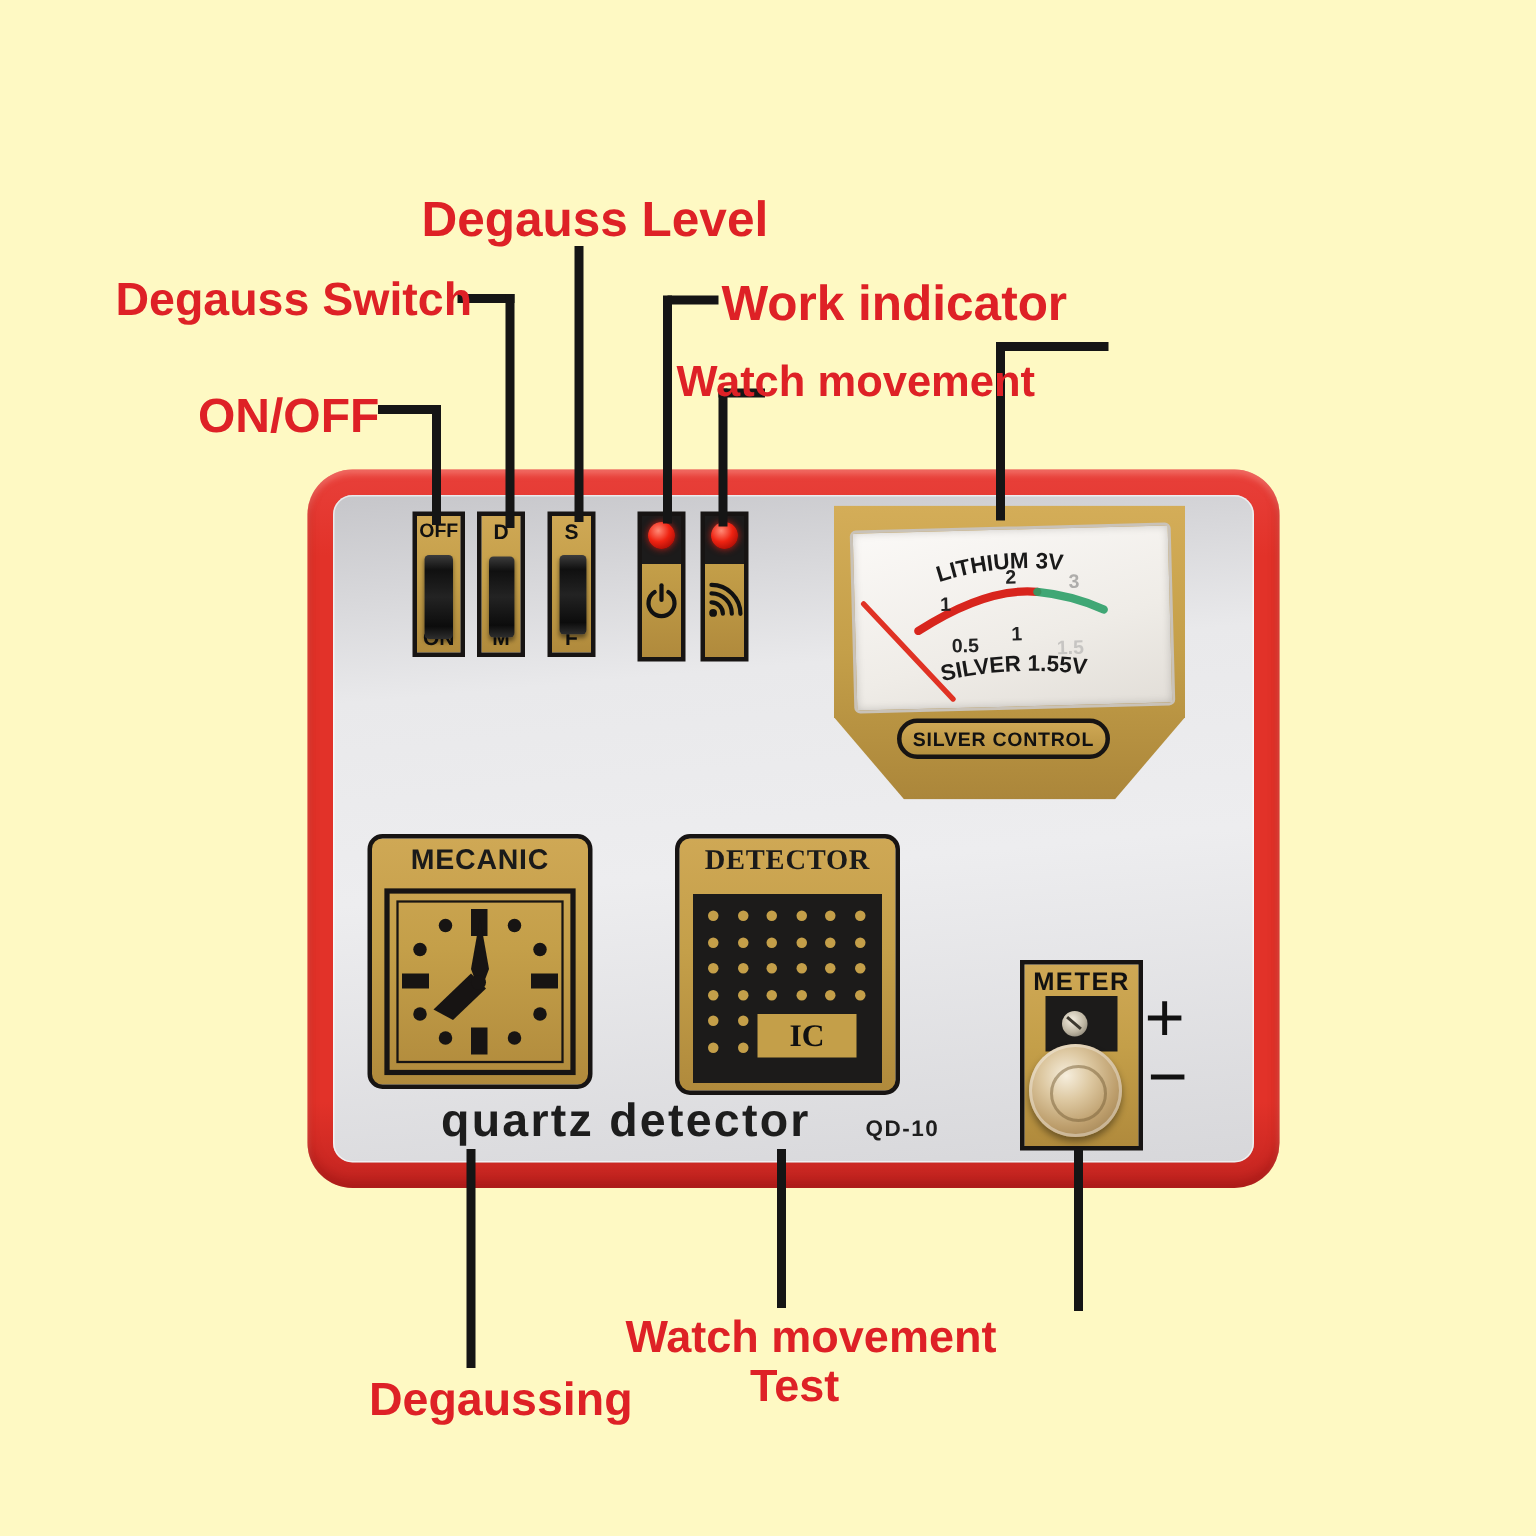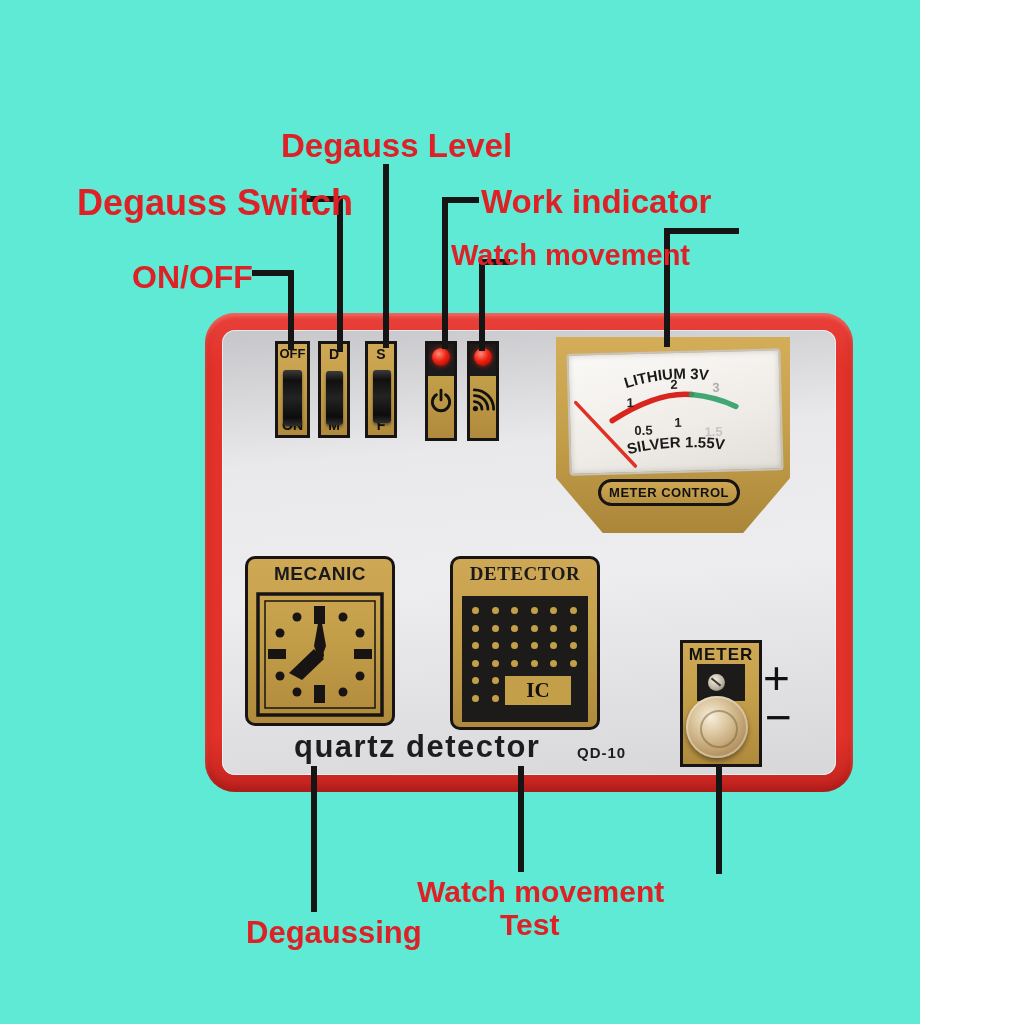--- a/index.html
+++ b/index.html
@@ -1,16 +1,16 @@
 <!DOCTYPE html>
 <html><head>
 <meta charset="utf-8">
 <style>
   html,body{margin:0;padding:0;background:#fff;}
-  .stage{position:relative;width:920px;height:1024px;background:#5eead4;overflow:hidden;
+  .stage{position:relative;width:1024px;height:1024px;background:#fef9c3;overflow:hidden;
          font-family:"Liberation Sans",sans-serif;}
   
   .lbl{position:absolute;color:#de2126;font-weight:bold;line-height:1.05;z-index:6;white-space:nowrap;}
   
   .line{position:absolute;background:#151515;z-index:5;}
   
   .frame{position:absolute;left:205px;top:313px;width:648px;height:479px;border-radius:30px;
          background:linear-gradient(180deg,#e8403a 0%,#e23229 12%,#e23229 88%,#c32420 100%);
          box-shadow:inset 0 -5px 8px rgba(120,10,10,.35), inset 0 3px 4px rgba(255,160,150,.5);z-index:1;}
   .face{position:absolute;left:222px;top:330px;width:614px;height:445px;border-radius:13px;
@@ -59,21 +59,21 @@
   .batt-btn::after{content:"";position:absolute;left:14px;top:14px;width:34px;height:34px;border-radius:50%;
         border:2px solid rgba(120,95,55,.5);}
   .dot{position:absolute;width:7px;height:7px;border-radius:50%;background:#c49f49;}
 </style>
 </head>
 <body>
 
 <div class="stage">
 
   <div class="lbl" style="left:281px;top:129px;font-size:33px;">Degauss Level</div>
-  <div class="lbl" style="left:77px;top:184px;font-size:36px;">Degauss Switch</div>
+  <div class="lbl" style="left:77px;top:184px;font-size:31px;">Degauss Switch</div>
   <div class="lbl" style="left:132px;top:261px;font-size:32px;">ON/OFF</div>
   <div class="lbl" style="left:481px;top:185px;font-size:33px;text-align:center;">Work indicator</div>
   <div class="lbl" style="left:451px;top:239px;font-size:29px;line-height:1.12;">
     <div>Watch movement</div>
   </div>
   <div class="lbl" style="left:246px;top:917px;font-size:31px;">Degaussing</div>
   <div class="lbl" style="left:417px;top:875px;font-size:30px;line-height:1.1;">
     <div>Watch movement</div>
     <div style="margin-left:83px;">Test</div>
   </div>
@@ -146,21 +146,21 @@
       <text x="143" y="40" font-size="13" font-weight="bold" fill="#777" opacity="0.55">3</text>
       <text x="64" y="81" font-size="13" font-weight="bold" fill="#222">0.5</text>
       <text x="104" y="74" font-size="13" font-weight="bold" fill="#222">1</text>
       <text x="134" y="84" font-size="13" font-weight="bold" fill="#999" opacity="0.45">1.5</text>
       <text font-size="15" font-weight="bold" fill="#191919" font-family="Liberation Sans,sans-serif">
         <textPath href="#botArc" startOffset="16%">SILVER 1.55V</textPath>
       </text>
       <line x1="6" y1="47" x2="64" y2="112" stroke="#e03224" stroke-width="3.5" stroke-linecap="round"></line>
     </svg>
   </div>
-  <div class="badge">METER CONTROL</div>
+  <div class="badge">SILVER CONTROL</div>
 
   <div class="gold-panel" style="left:245px;top:556px;width:150px;height:170px;border-radius:10px;">
     <div class="panel-title">MECANIC</div>
     <svg width="128" height="125" viewBox="0 0 128 125" style="position:absolute;left:8px;top:33px;">
       <rect x="2" y="2" width="124" height="121" fill="none" stroke="#171413" stroke-width="3.5"></rect>
       <rect x="9" y="9" width="110" height="107" fill="none" stroke="#171413" stroke-width="1.5"></rect>
       <rect x="58" y="14" width="11" height="18" fill="#171413"></rect>
       <rect x="58" y="93" width="11" height="18" fill="#171413"></rect>
       <rect x="98" y="57" width="18" height="10" fill="#171413"></rect>
       <rect x="12" y="57" width="18" height="10" fill="#171413"></rect>

